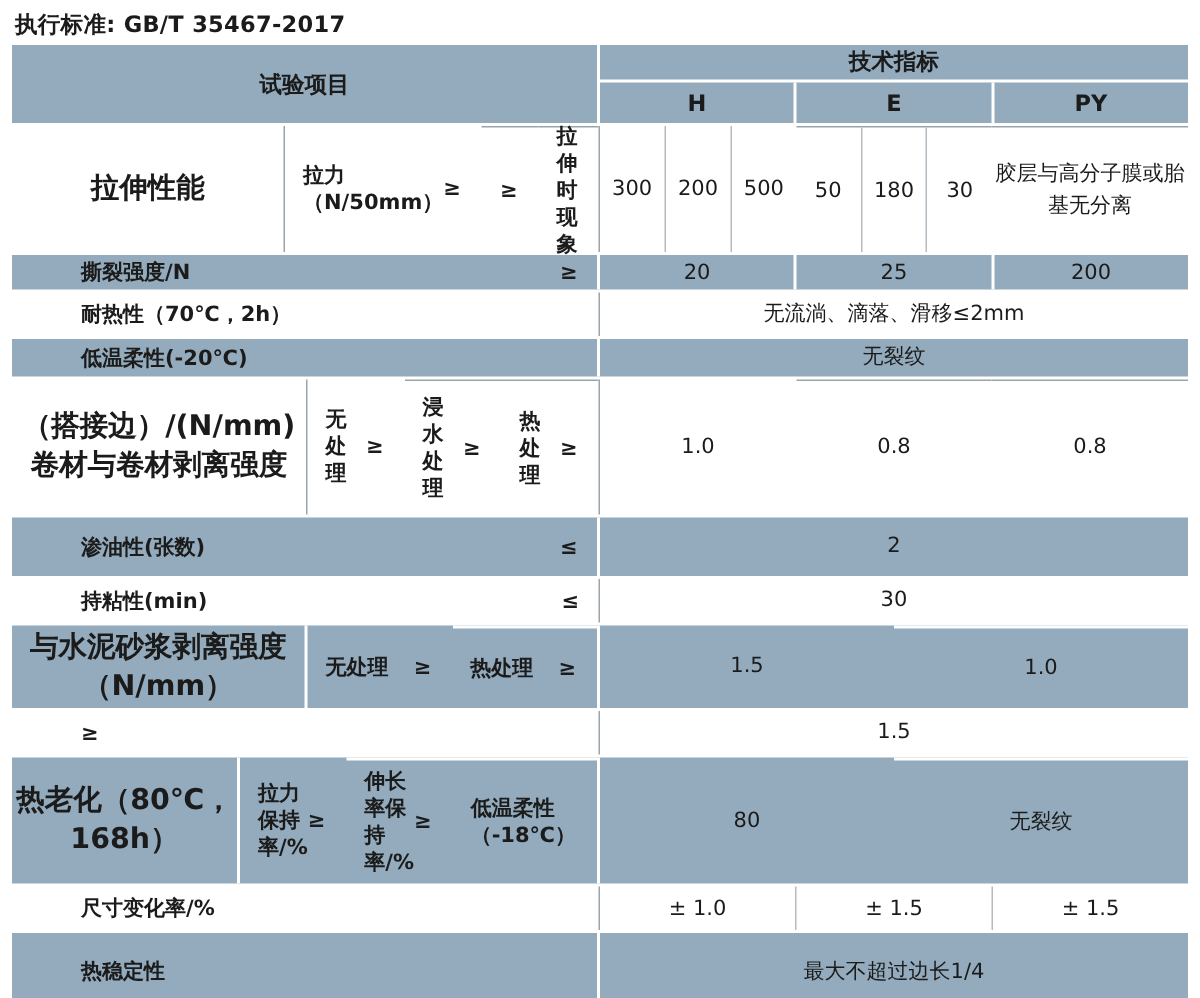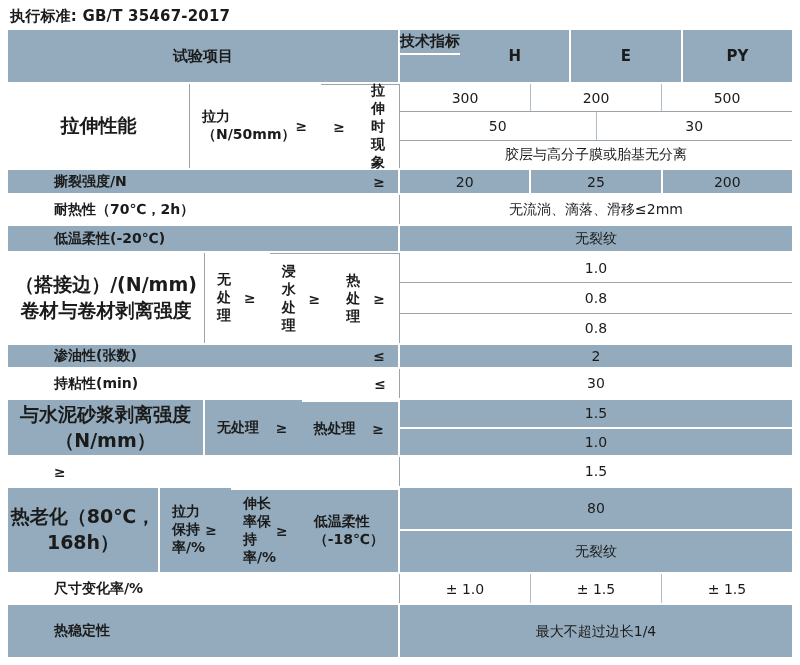--- a/index.html
+++ b/index.html
@@ -25,35 +25,35 @@
   .sub.g .srow + .srow{border-top:1px solid #9aa4ab}
   .sub.w .srow + .srow{border-top:2px solid #ffffff}
 
   
   .flab{width:392px;display:flex;align-items:center;justify-content:space-between;
         padding:0 13px 0 46px;font-weight:bold;font-size:14px}
   .flab.g{border-right:1px solid #9aa4ab}
   .flab.w{border-right:2px solid #ffffff}
 
   
-  .vals{width:392px;display:flex;flex-direction:column}
+  .vals{width:392px;display:flex;flex-direction:row}
   .vals.g .vrow + .vrow{border-top:1px solid #9aa4ab}
   .vals.w .vrow + .vrow{border-top:2px solid #ffffff}
   .vrow{flex:1;display:flex}
   .v3{flex:1;display:flex}
   .vc{flex:1;display:flex;align-items:center;justify-content:center;font-size:14px}
   .v3.g > .vc + .vc{border-left:1px solid #b4bbc1}
   .v3.w > .vc + .vc{border-left:2px solid #ffffff}
   .vspan{flex:1;display:flex;flex-direction:column;align-items:center;justify-content:center;
          font-size:14px;line-height:1.45;text-align:center}
 
   
   .hL{width:392px;display:flex;align-items:center;justify-content:center;
       font-weight:bold;font-size:15px;border-right:2px solid #ffffff}
-  .hR{width:392px;display:flex;flex-direction:row}
+  .hR{width:392px;display:flex;flex-direction:column}
   .hTop{height:25px;display:flex;align-items:center;justify-content:center;
         font-weight:bold;font-size:15px;border-bottom:2px solid #ffffff}
   .hBot{flex:1;display:flex}
   .hBot .vc{font-weight:bold;font-size:15px}
 
   .cmp{font-weight:bold;font-size:14px}
 </style>
 </head>
 <body>
 
@@ -90,20 +90,21 @@
       </div>
     </div>
     <div class="vals g">
       <div class="vrow v3 g">
         <div class="vc">300</div>
         <div class="vc">200</div>
         <div class="vc">500</div>
       </div>
       <div class="vrow v3 g">
         <div class="vc">50</div>
+        <div class="vc">180</div>
         <div class="vc">30</div>
       </div>
       <div class="vrow">
         <div class="vspan">胶层与高分子膜或胎基无分离</div>
       </div>
     </div>
   </div>
 
   <div class="sec blue-sec" style="height:23px">
     <div class="flab w">
@@ -168,21 +169,21 @@
       </div>
       <div class="vrow">
         <div class="vspan">0.8</div>
       </div>
       <div class="vrow">
         <div class="vspan">0.8</div>
       </div>
     </div>
   </div>
 
-  <div class="sec blue-sec" style="height:22px">
+  <div class="sec blue-sec" style="height:39px">
     <div class="flab w">
       <span>渗油性(张数)</span>
       <span class="cmp">≤</span>
     </div>
     <div class="vals">
       <div class="vrow">
         <div class="vspan">2</div>
       </div>
     </div>
   </div>

